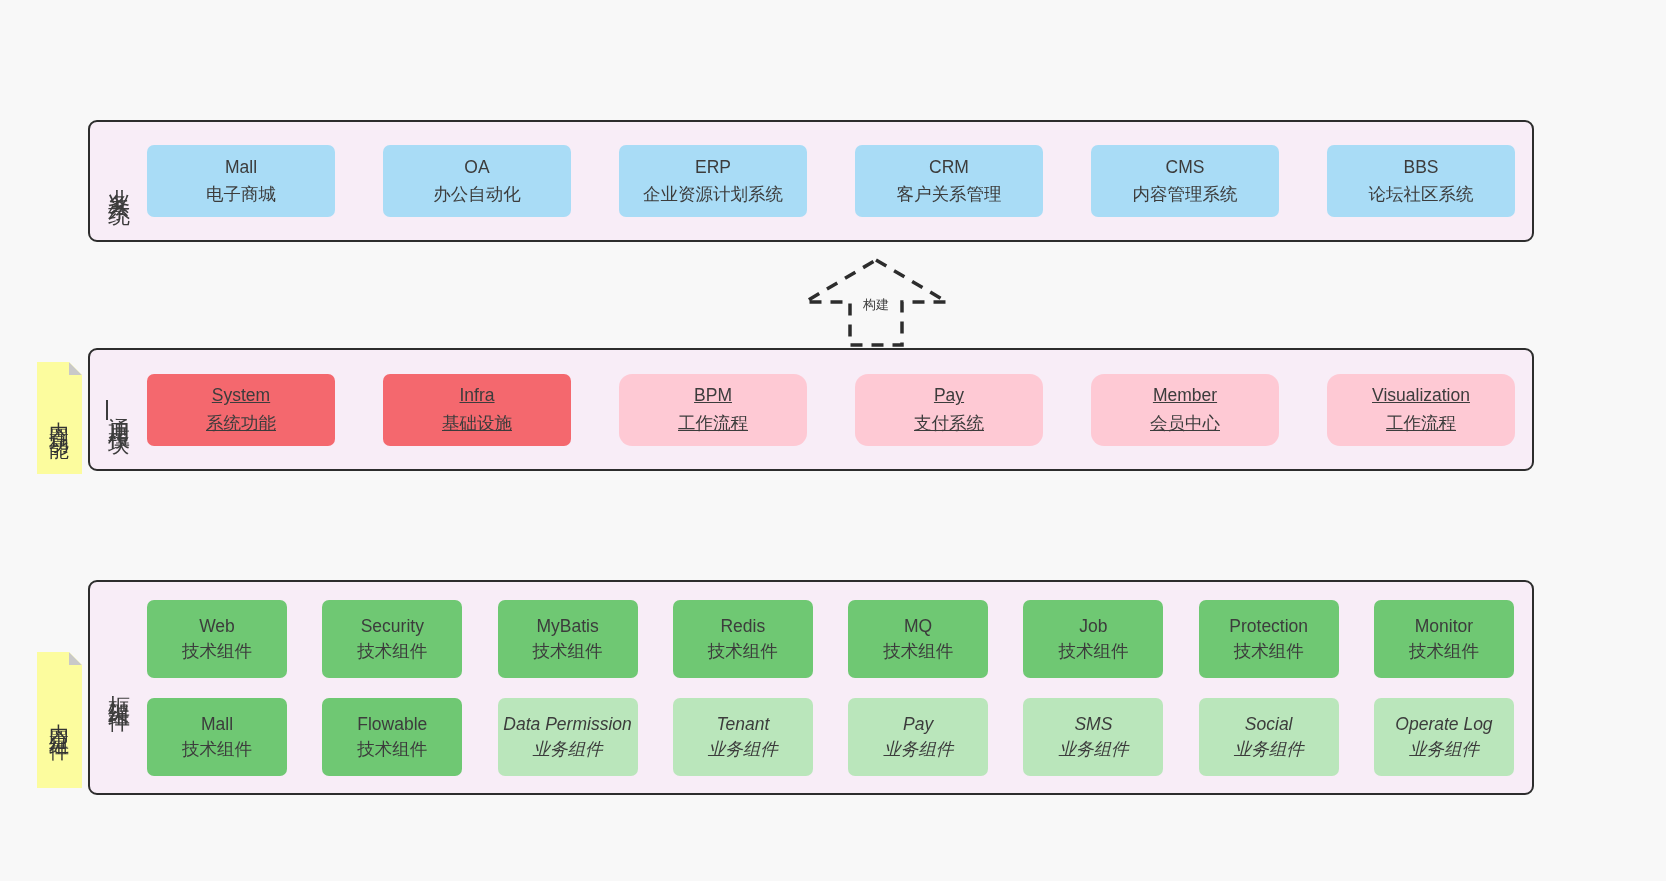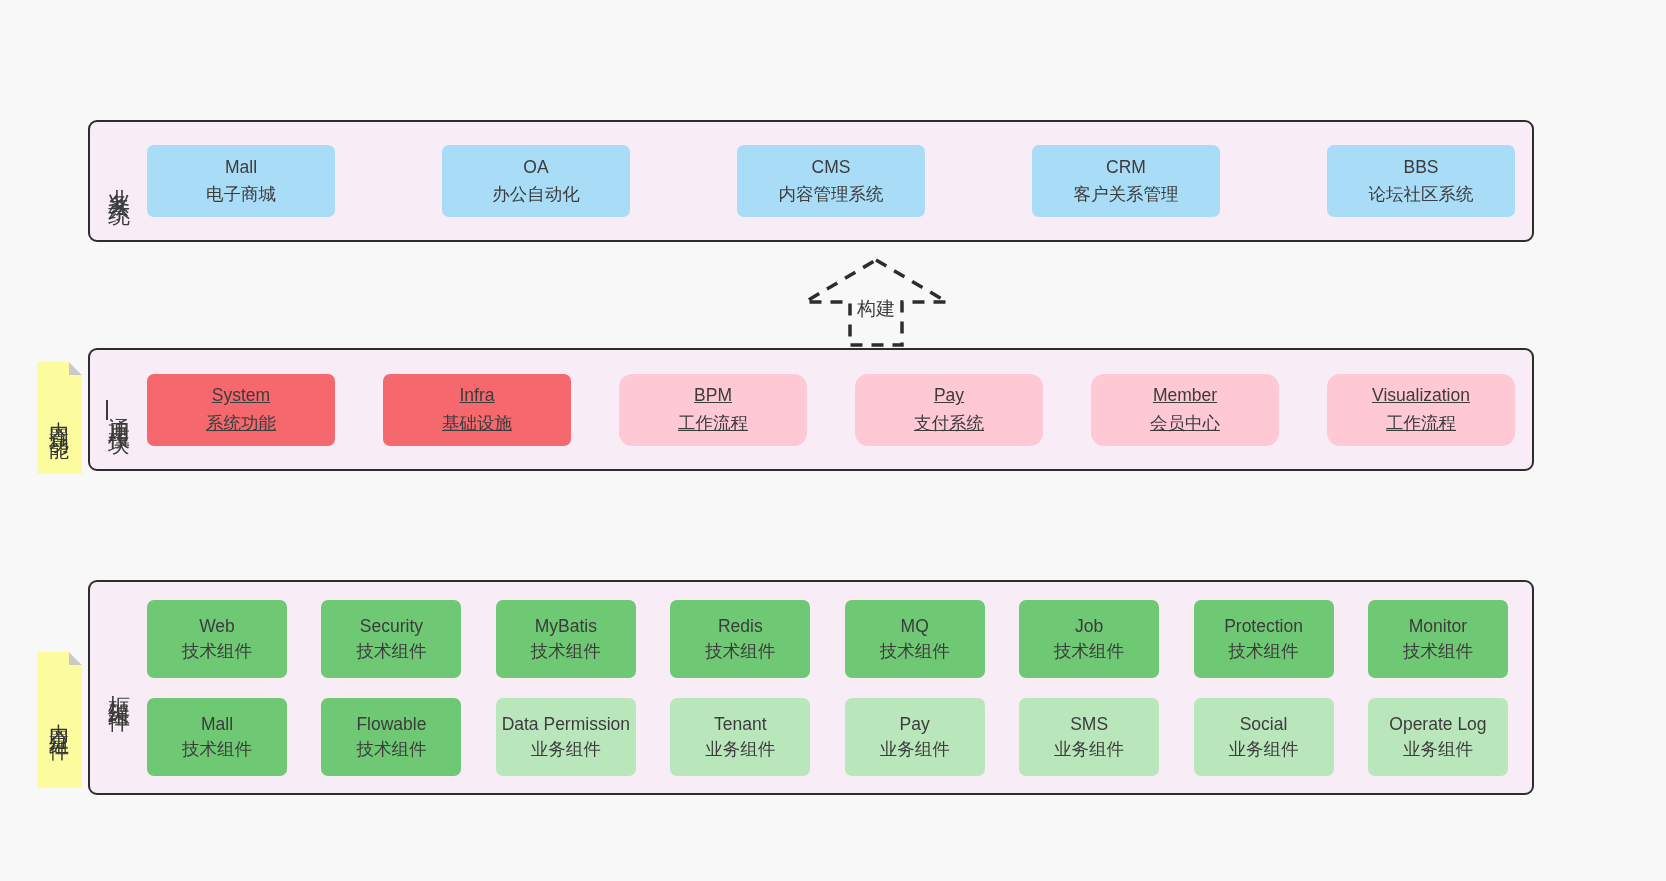--- a/index.html
+++ b/index.html
@@ -30,37 +30,37 @@
     font-size:22px; letter-spacing:5px; color:var(--text);
     margin-left:16px; width:26px; text-align:center; line-height:26px;
     flex:0 0 auto; align-self:center; white-space:nowrap;
   }
   .boxes-area{
     flex:1; display:flex; align-items:center; justify-content:space-between;
     padding:0 17px 0 15px; height:100%;
   }
   .boxes-col{
     flex:1; display:flex; flex-direction:column; justify-content:center;
-    gap:20px; padding:0 24px 0 15px; height:100%;
+    gap:20px; padding:0 18px 0 15px; height:100%;
   }
   .boxes-row{display:flex; justify-content:space-between; width:100%;}
 
   
   .box{
     border-radius:7px; display:flex; flex-direction:column;
     align-items:center; justify-content:center; text-align:center;
     font-size:17.5px; line-height:1.55; color:var(--text); padding:2px 4px;
   }
   .box-wide{width:188px; height:72px;}
   .box-sm{width:140px; height:78px; line-height:1.38;}
   .blue{background:var(--blue);}
   .red{background:var(--red);}
   .pink{background:var(--pink);border-radius:13px;}
   .green{background:var(--green);}
-  .green-light{background:var(--green-light);}
+  .green-light{background:var(--green-light);font-style:italic;}
 
   
   .sticky{
     position:absolute; left:37px; width:45px; background:var(--sticky);
     clip-path:polygon(0 0, 32px 0, 45px 13px, 45px 100%, 0 100%);
     display:flex; align-items:center; justify-content:center;
   }
   .sticky-mid{top:362px; height:112px;}
   .sticky-bot{top:652px; height:136px;}
   .sticky-fold{
@@ -77,47 +77,51 @@
   .arrow{position:absolute; width:150px; height:92px;}
   .arrow-1{left:801px; top:256px;}
   .arrow-2{left:817px; top:490px;}
   .arrow svg{display:block; width:150px; height:92px;}
   .arrow svg polygon{
     fill:none; stroke:var(--line); stroke-width:3.5;
     stroke-dasharray:12 9; stroke-linecap:butt;
   }
   .arrow-label{
     position:absolute; left:50%; top:40px; transform:translateX(-50%);
-    background:var(--page-bg); padding:0 3px; font-size:19px; color:var(--text);
+    background:var(--page-bg); padding:0 3px; font-size:13px; color:var(--text);
     white-space:nowrap;
   }
 </style>
 </head>
 <body>
 
 <div class="canvas">
 
   <section class="layer layer-1">
     <div class="vlabel">业务系统</div>
     <div class="boxes-area">
       <div class="box box-wide blue">
         <div>Mall</div>
         <div>电子商城</div>
       </div>
       <div class="box box-wide blue">
         <div>OA</div>
         <div>办公自动化</div>
       </div>
       <div class="box box-wide blue">
+        <div>ERP</div>
+        <div>企业资源计划系统</div>
+      </div>
+      <div class="box box-wide blue">
+        <div>CRM</div>
+        <div>客户关系管理</div>
+      </div>
+      <div class="box box-wide blue">
         <div>CMS</div>
         <div>内容管理系统</div>
-      </div>
-      <div class="box box-wide blue">
-        <div>CRM</div>
-        <div>客户关系管理</div>
       </div>
       <div class="box box-wide blue">
         <div>BBS</div>
         <div>论坛社区系统</div>
       </div>
     </div>
   </section>
 
   <div class="arrow arrow-1">
     <svg viewBox="0 0 150 92">

